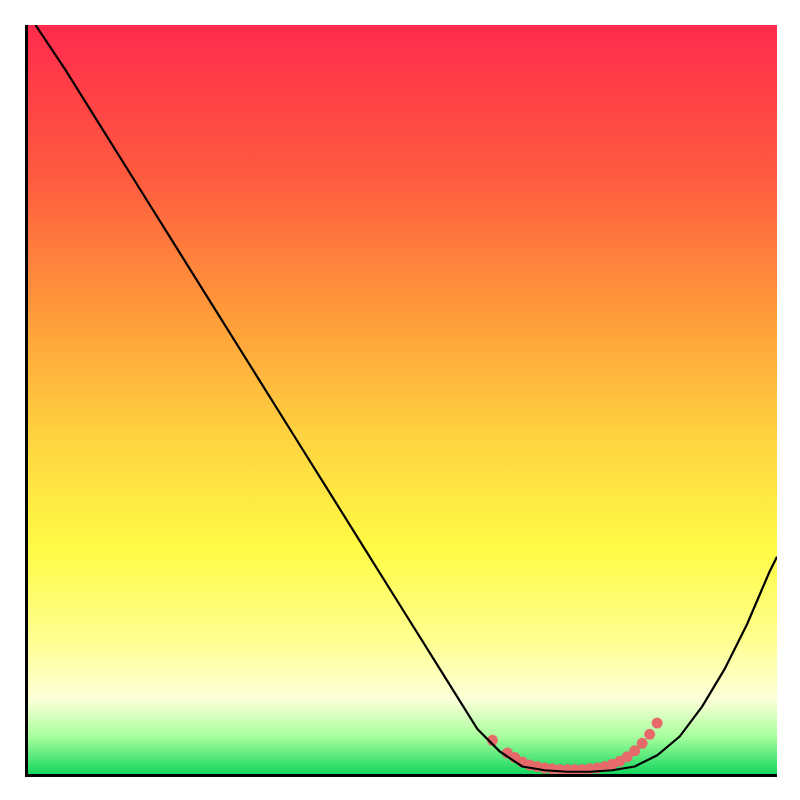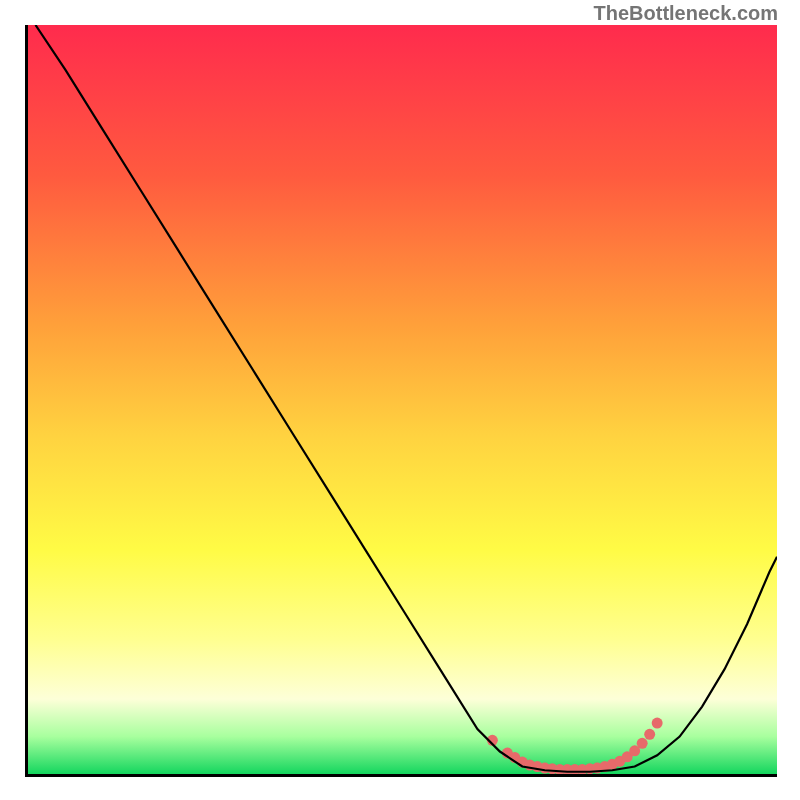--- a/index.html
+++ b/index.html
@@ -42,21 +42,20 @@
     top: 0;
     left: 0;
     width: 100%;
     height: 100%;
   }
 </style>
 </head>
 <body>
 
 <div class="chart-container">
-  <div class="watermark">TheBottleneck.com</div>
   <div class="plot-area">
     <svg class="gradient-bg" viewBox="0 0 752 752" preserveAspectRatio="none">
       <defs>
         <linearGradient id="bgGrad" x1="0%" y1="0%" x2="0%" y2="100%">
             <stop offset="0%" stop-color="#ff2b4d"></stop>
             <stop offset="20%" stop-color="#ff5a3f"></stop>
             <stop offset="40%" stop-color="#ffa03a"></stop>
             <stop offset="55%" stop-color="#ffd340"></stop>
             <stop offset="70%" stop-color="#fffb45"></stop>
             <stop offset="82%" stop-color="#ffff90"></stop>

